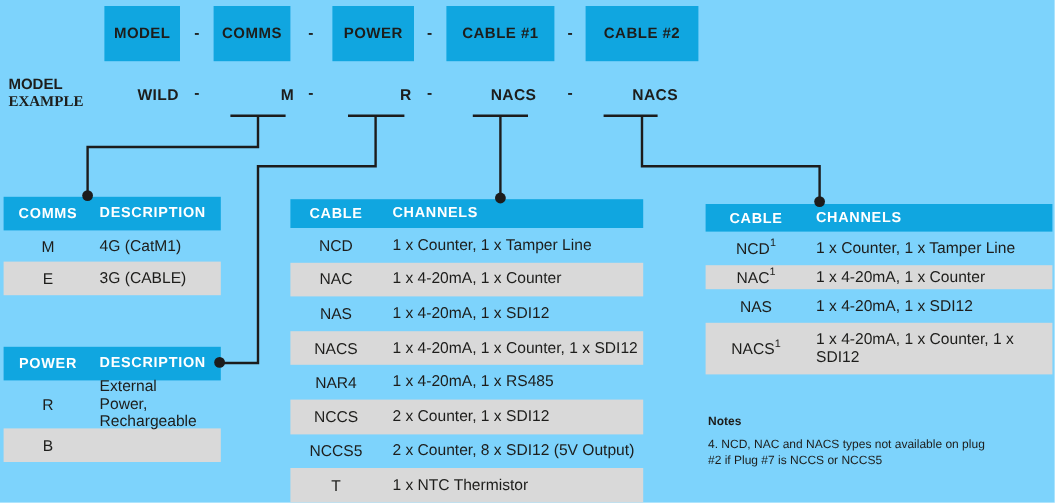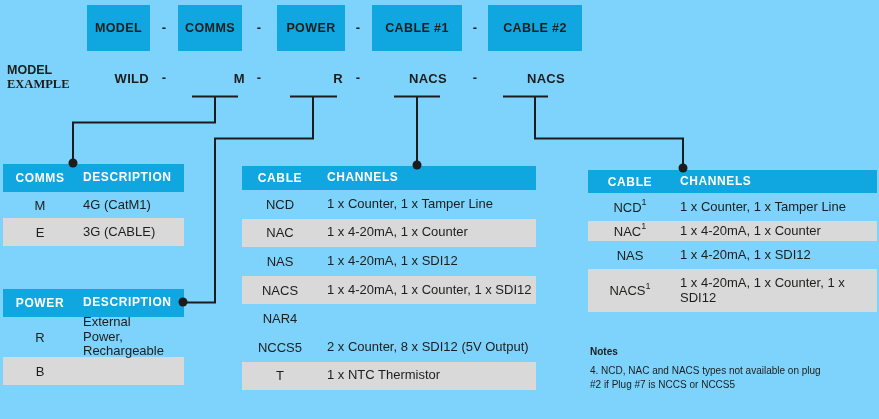--- a/index.html
+++ b/index.html
@@ -132,20 +132,25 @@
     <div class="trow">
       <span class="code">NAS</span>
       <span class="chan">1 x 4-20mA, 1 x SDI12</span>
     </div>
     <div class="trow gray">
       <span class="code">NACS</span>
       <span class="chan">1 x 4-20mA, 1 x Counter, 1 x SDI12</span>
     </div>
     <div class="trow">
       <span class="code">NAR4</span>
+      <span class="chan">1 x 4-20mA, 1 x RS485</span>
+    </div>
+    <div class="trow gray">
+      <span class="code">NCCS</span>
+      <span class="chan">2 x Counter, 1 x SDI12</span>
     </div>
     <div class="trow">
       <span class="code">NCCS5</span>
       <span class="chan">2 x Counter, 8 x SDI12 (5V Output)</span>
     </div>
     <div class="trow gray">
       <span class="code">T</span>
       <span class="chan">1 x NTC Thermistor</span>
     </div>
   </div>

